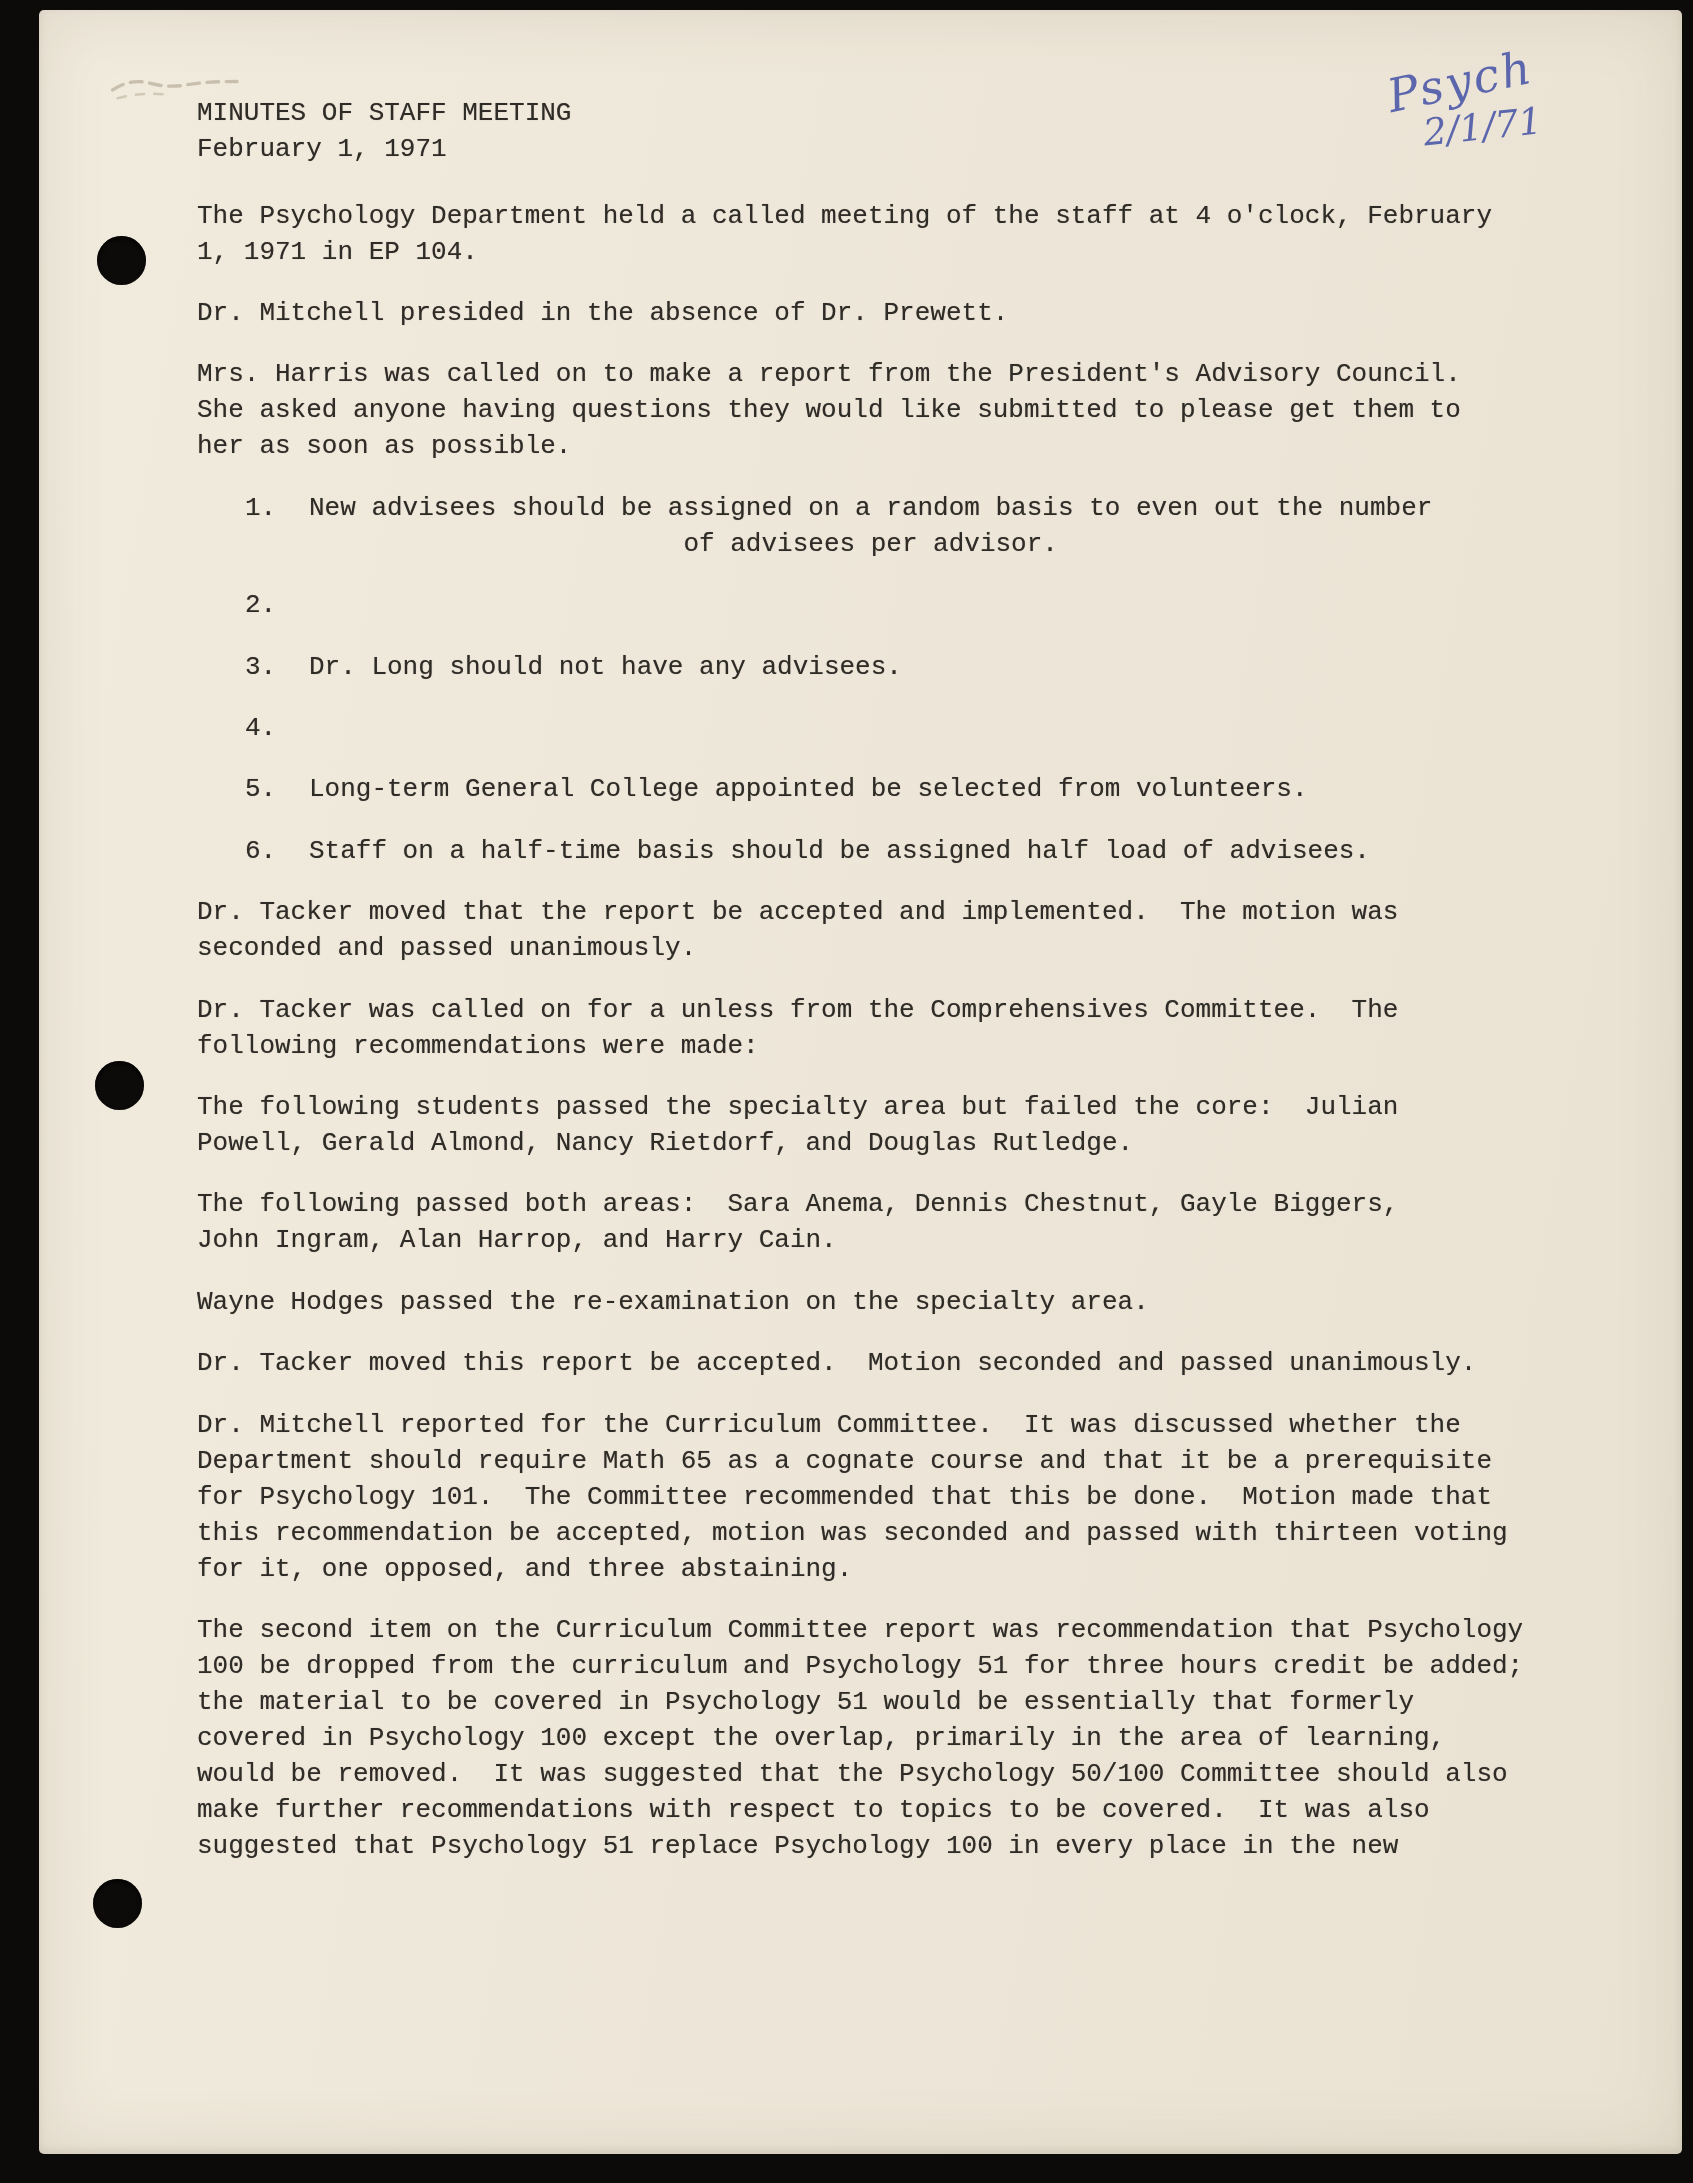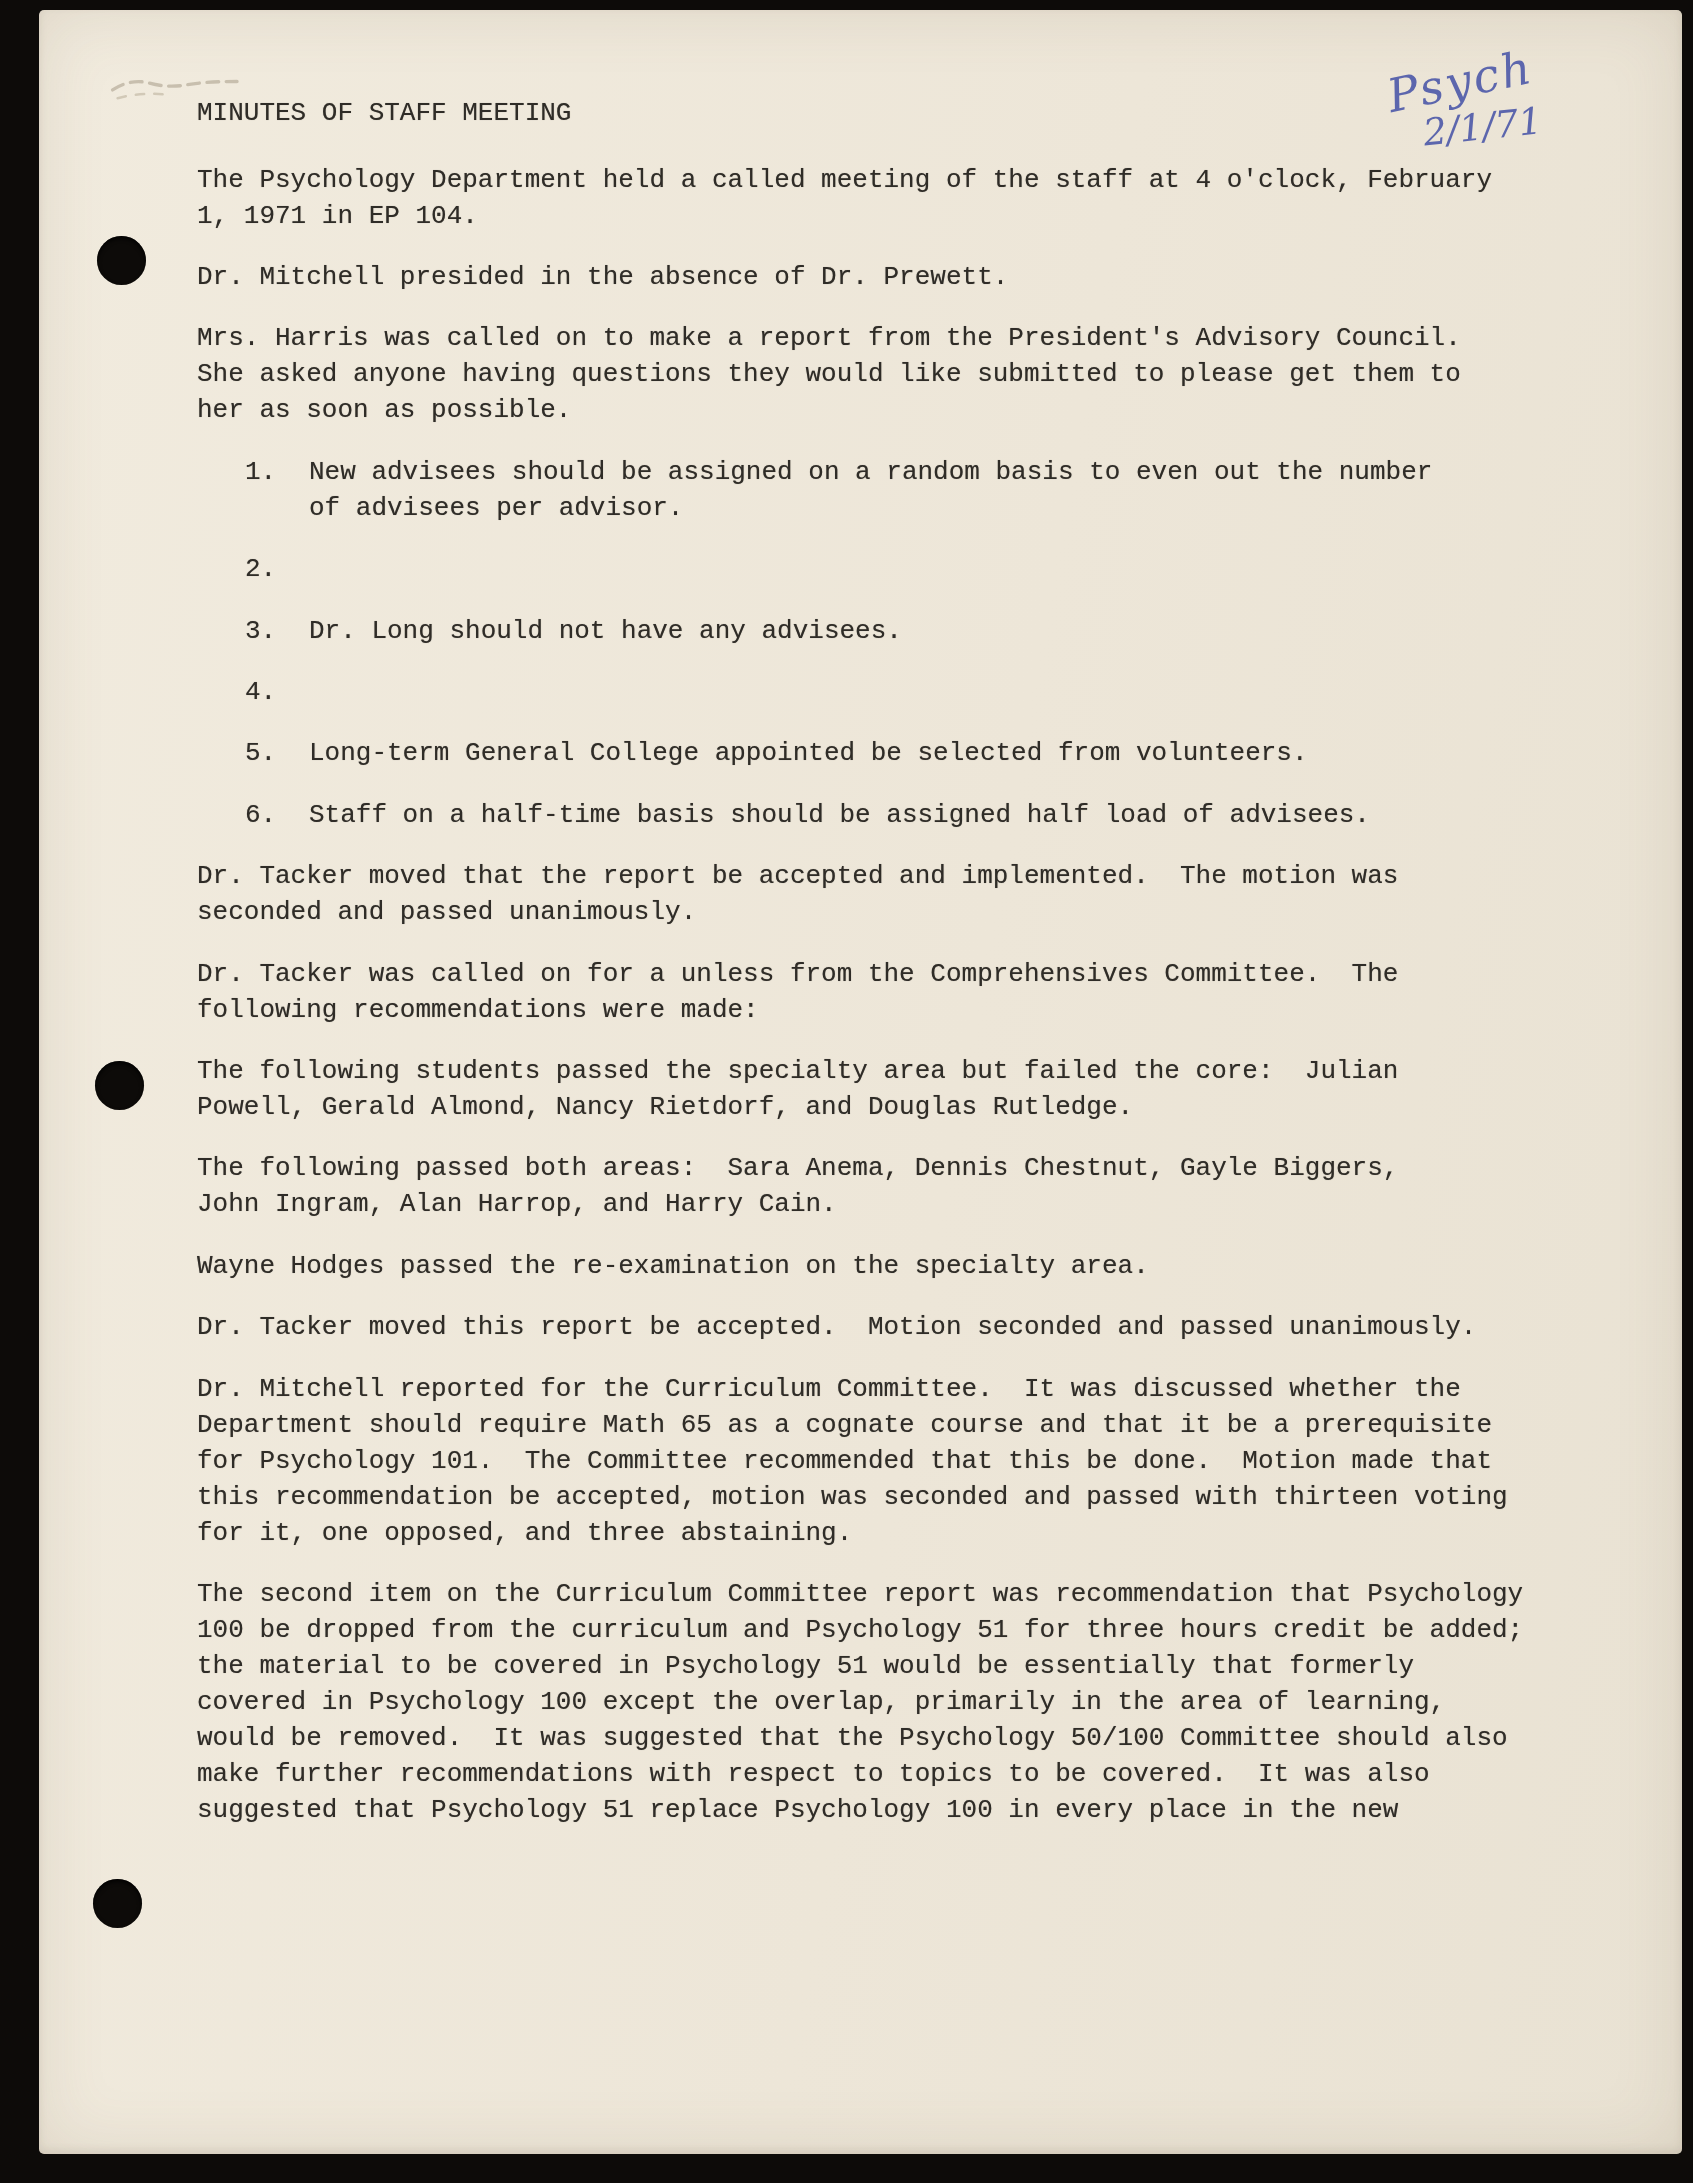--- a/index.html
+++ b/index.html
@@ -62,21 +62,21 @@
     margin: 0 0 25.4px 0;
     white-space: pre-wrap;
   }
   .indented { margin-left: 48px; }
   .rec-list { margin-left: 48px; }
   .rec-item {
     display: flex;
     margin: 0 0 25.4px 0;
   }
   .rec-num { width: 64px; flex: none; }
-  .rec-text { white-space: pre-wrap; }
+  .rec-text { white-space: pre-wrap; text-align: center; }
 
   
   .handwritten {
     position: absolute;
     right: 144px; top: 44px;
     color: #5c66ad;
     font-family: "DejaVu Serif", serif;
     font-style: italic;
     transform: rotate(-9deg);
     text-align: left;
@@ -105,20 +105,21 @@
 
   <div class="handwritten">
     <div class="hw-word">Psych</div>
     <div class="hw-date">2/1/71</div>
   </div>
 
   <div class="content">
 
     <header class="doc-header">
       <div>MINUTES OF STAFF MEETING</div>
+      <div>February 1, 1971</div>
     </header>
 
     <p class="para">The Psychology Department held a called meeting of the staff at 4 o'clock, February
 1, 1971 in EP 104.</p>
 
     <p class="para">Dr. Mitchell presided in the absence of Dr. Prewett.</p>
 
     <p class="para">Mrs. Harris was called on to make a report from the President's Advisory Council.
 She asked anyone having questions they would like submitted to please get them to
 her as soon as possible.</p>

